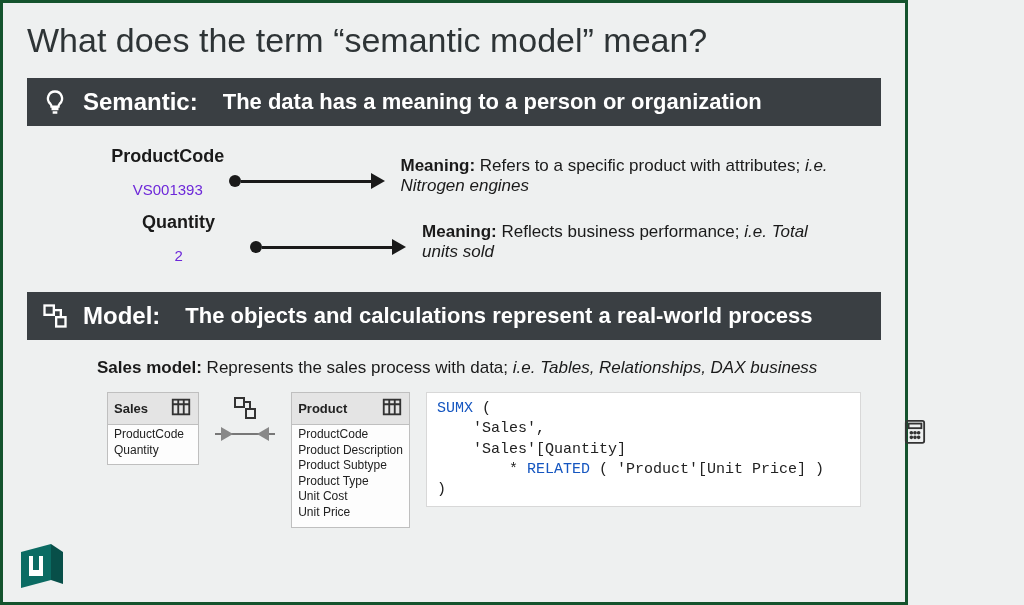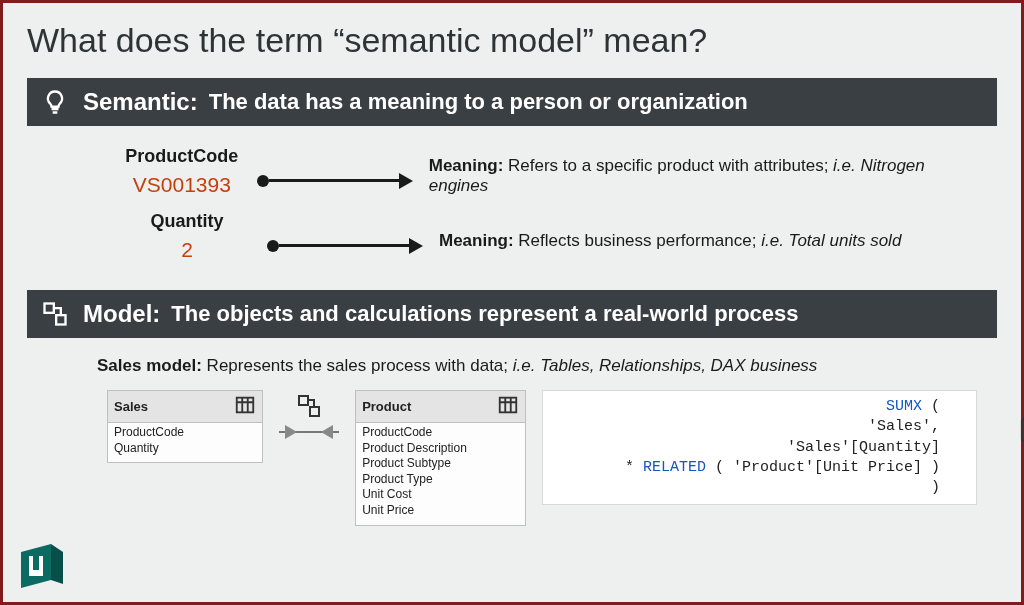--- a/index.html
+++ b/index.html
@@ -5,23 +5,23 @@
   * { box-sizing: border-box; margin: 0; padding: 0; }
   body {
     font-family: 'Segoe UI', Arial, sans-serif;
     background: #eef0f0;
     width: 1024px;
     height: 605px;
     overflow: hidden;
     position: relative;
   }
   .frame {
-    width: 1024px;
+    width: 908px;
     height: 605px;
-    border: 3px solid #7f1d1d;
+    border: 3px solid #14532d;
     background: #eef0f0;
     position: relative;
     padding: 18px 24px 12px 24px;
   }
   .title {
     font-size: 34px;
     font-weight: 400;
     color: #2e3436;
     margin-bottom: 18px;
   }
@@ -32,38 +32,38 @@
     align-items: center;
     padding: 10px 14px;
     margin-bottom: 14px;
   }
   .banner-icon {
     width: 28px;
     height: 28px;
     margin-right: 14px;
     flex-shrink: 0;
   }
-  .banner-label { font-size: 24px; font-weight: 600; margin-right: 11px; }
+  .banner-label { font-size: 24px; font-weight: 600; margin-right: 25px; }
   .banner-desc { font-size: 22px; font-weight: 700; }
   .examples { padding: 6px 40px 14px 70px; }
   .ex-row { display: flex; align-items: center; margin-bottom: 14px; }
   .ex-left {
     width: 180px;
     text-align: center;
     position: relative;
   }
   .ex-field {
     font-size: 18px;
     font-weight: 600;
     color: #1a1a1a;
   }
   .ex-value {
-    font-size: 21px;
-    color: #c2410c;
-    margin-top: 6px;
+    font-size: 15px;
+    color: #6d28d9;
+    margin-top: 14px;
   }
   .arrow-block {
     display: flex;
     align-items: center;
     margin-left: -10px;
     margin-right: 16px;
     margin-top: 18px;
   }
   .arrow-dot {
     width: 12px; height: 12px; border-radius: 50%;
@@ -134,21 +134,20 @@
     background: #fff;
     border: 1px solid #d8d8d8;
     font-family: Consolas, 'Courier New', monospace;
     font-size: 15px;
     padding: 6px 36px 6px 10px;
     color: #222;
     flex: 1;
     position: relative;
     line-height: 1.35;
     white-space: pre;
-    text-align: right;
   }
   .code-box .kw-blue { color: #1556c0; }
   .calc-icon {
     position: absolute;
     top: 6px; right: 6px;
     width: 22px; height: 26px;
   }
   .logo {
     position: absolute;
     left: 12px;

